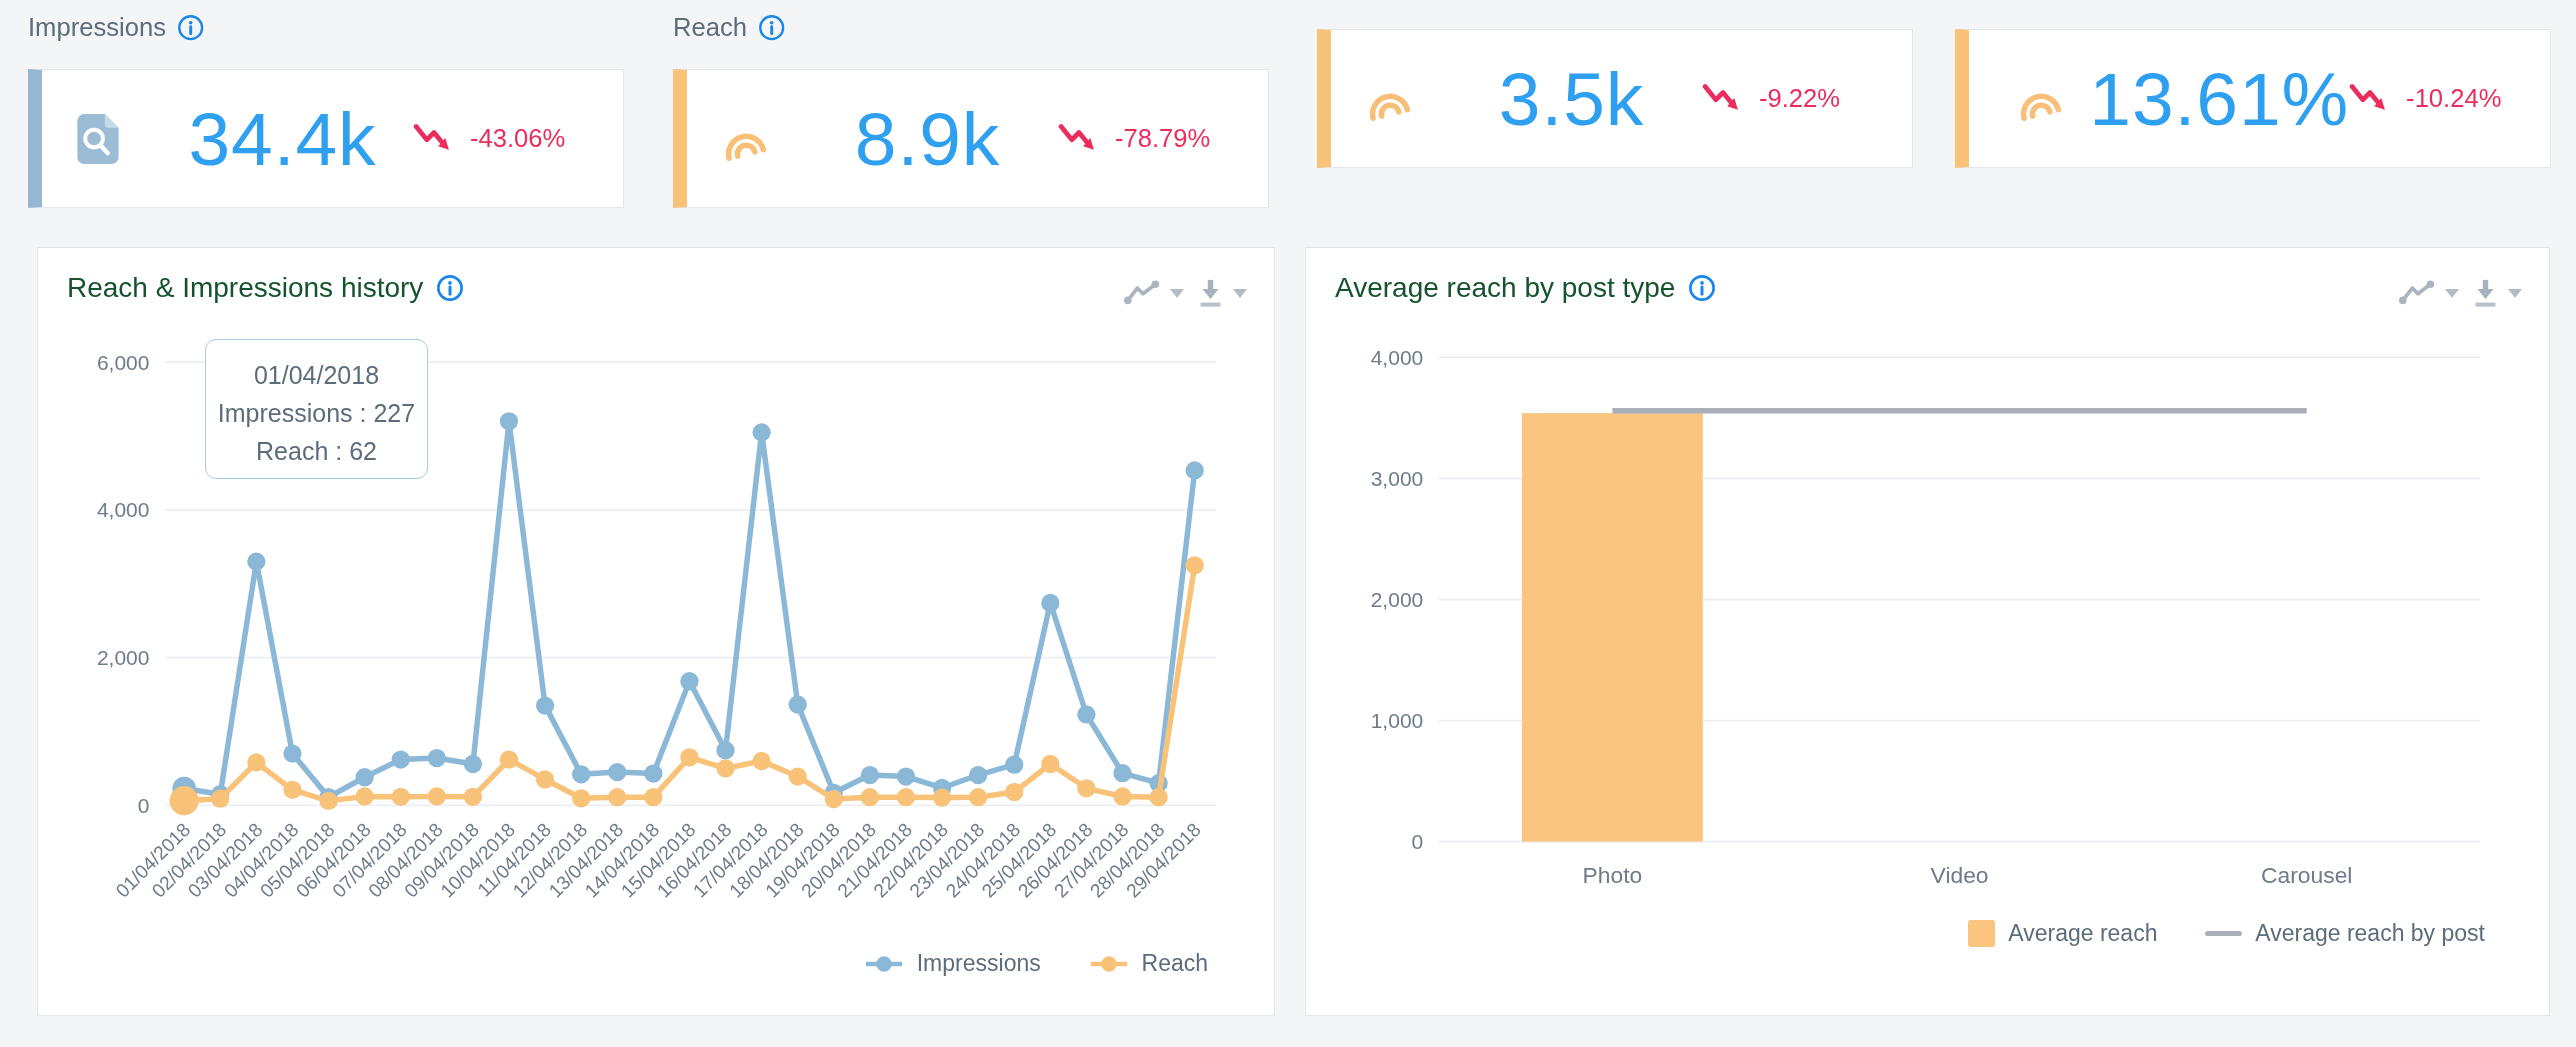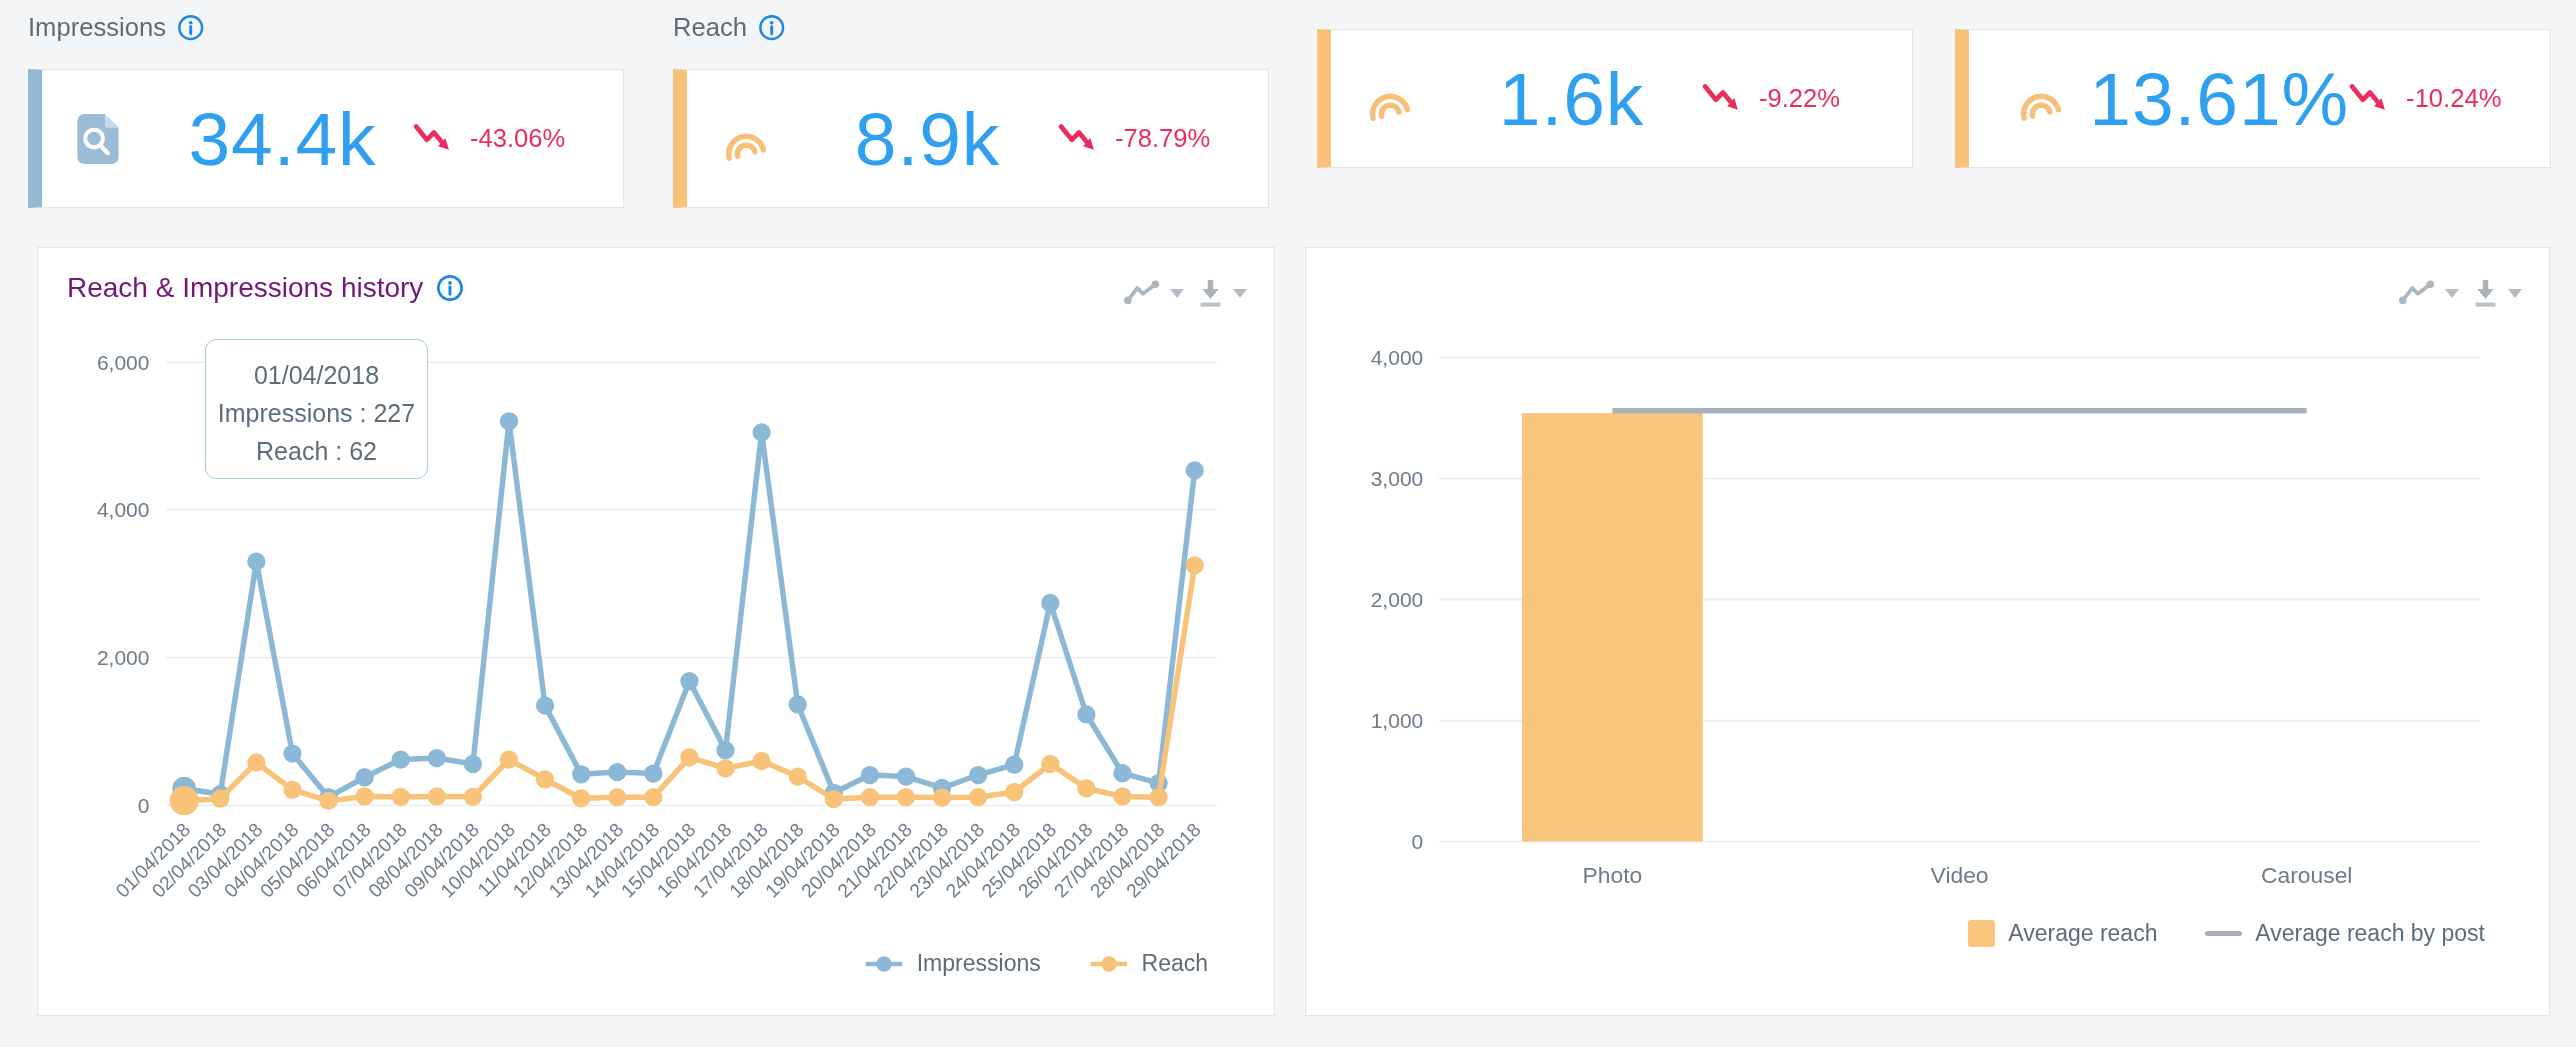--- a/index.html
+++ b/index.html
@@ -24,21 +24,21 @@
   }
   .kpi-icon-box { width:110px; display:flex; justify-content:center; align-items:center; }
   .kpi-value { flex:1; text-align:center; font-size:75px; font-weight:300; color:#2f9ff0; letter-spacing:0.9px; }
   .kpi-trend { width:210px; display:flex; align-items:center; gap:15px; padding-right:33px; }
   .kpi-trend-pct { font-size:25.6px; color:#eb2d5d; }
   
   .panel { position:absolute; top:247px; height:769px; background:#fff; border:0.9px solid #e1e6ea; }
   #panel-history { left:37px; width:1238px; }
   #panel-bytype  { left:1305px; width:1245px; }
   .panel-header { position:absolute; top:24px; left:29px; right:27.4px; display:flex; align-items:flex-start; }
-  .panel-title-row { display:flex; align-items:center; gap:12.8px; font-size:28px; color:#701a75; }
+  .panel-title-row { display:flex; align-items:center; gap:12.8px; font-size:28px; color:#14532d; }
   .panel-actions { margin-left:auto; display:flex; align-items:center; gap:12.8px; padding-top:5.5px; }
   .action-btn { display:flex; align-items:center; gap:7.3px; cursor:pointer; }
   .caret { width:0; height:0; border-left:7.3px solid transparent; border-right:7.3px solid transparent; border-top:9.1px solid #b3bcc5; }
   .chart-host { position:absolute; left:0; top:82px; }
   svg { display:block; }
   
   .chart-tooltip {
     position:absolute; left:167px; top:91px; width:223px; height:140px;
     background:#fff; border:1.8px solid #a7cce4; border-radius:11px;
     text-align:center; font-size:25px; color:#5d6c7b; padding-top:16.4px; line-height:38px;
@@ -112,21 +112,21 @@
 </div>
 
 <div class="kpi-block" id="kpi-2">
   <div class="kpi-card" style="border-left-color: rgb(249, 194, 121);">
     <div class="kpi-icon-box">
       <svg width="49" height="42" viewBox="0 0 44 38" style="transform:rotate(-14deg)">
         <path d="M6,33 A16,16 0 0 1 38,33" fill="none" stroke="#f8bf78" stroke-width="5" stroke-linecap="round"></path>
         <path d="M14,33 A8,8 0 0 1 30,33" fill="none" stroke="#f8bf78" stroke-width="5" stroke-linecap="round"></path>
       </svg>
     </div>
-    <div class="kpi-value">1.6k</div>
+    <div class="kpi-value">3.5k</div>
     <div class="kpi-trend">
       <svg width="42" height="31" viewBox="0 0 34 26">
         <path d="M2,3 L11,14 L17,8 L24,16.5" fill="none" stroke="#eb2d5d" stroke-width="4" stroke-linecap="round" stroke-linejoin="round"></path>
         <polygon points="29.5,22.5 20.5,19.5 26.5,12.5" fill="#eb2d5d"></polygon>
       </svg>
       <span class="kpi-trend-pct">-9.22%</span>
     </div>
   </div>
 </div>
 
@@ -305,20 +305,28 @@
           <line x1="2" x2="42" y1="12" y2="12" stroke="#f9c279" stroke-width="5"></line>
           <circle cx="22" cy="12" r="8.5" fill="#f9c279"></circle>
         </svg>
         <span>Reach</span>
       </div>
     </div>
 </div>
 
 <div class="panel" id="panel-bytype">
   <div class="panel-header">
+    <div class="panel-title-row">
+      <span>Average reach by post type</span>
+      <svg width="28" height="28" viewBox="0 0 30 30">
+        <circle cx="15" cy="15" r="12.5" fill="none" stroke="#1a86e8" stroke-width="2.8"></circle>
+        <circle cx="15" cy="9.6" r="2" fill="#1a86e8"></circle>
+        <line x1="15" y1="14" x2="15" y2="21.6" stroke="#1a86e8" stroke-width="3.2" stroke-linecap="round"></line>
+      </svg>
+    </div>
     <div class="panel-actions">
       <div class="action-btn">
         <svg width="38" height="25.6" viewBox="0 0 40 26">
           <polyline points="4,21 14,8 20,14 33,4" fill="none" stroke="#abb5bf" stroke-width="4" stroke-linecap="round" stroke-linejoin="round"></polyline>
           <circle cx="4" cy="21" r="4" fill="#abb5bf"></circle>
             <circle cx="33" cy="4" r="4" fill="#abb5bf"></circle>
         </svg>
         <span class="caret"></span>
       </div>
       <div class="action-btn">

